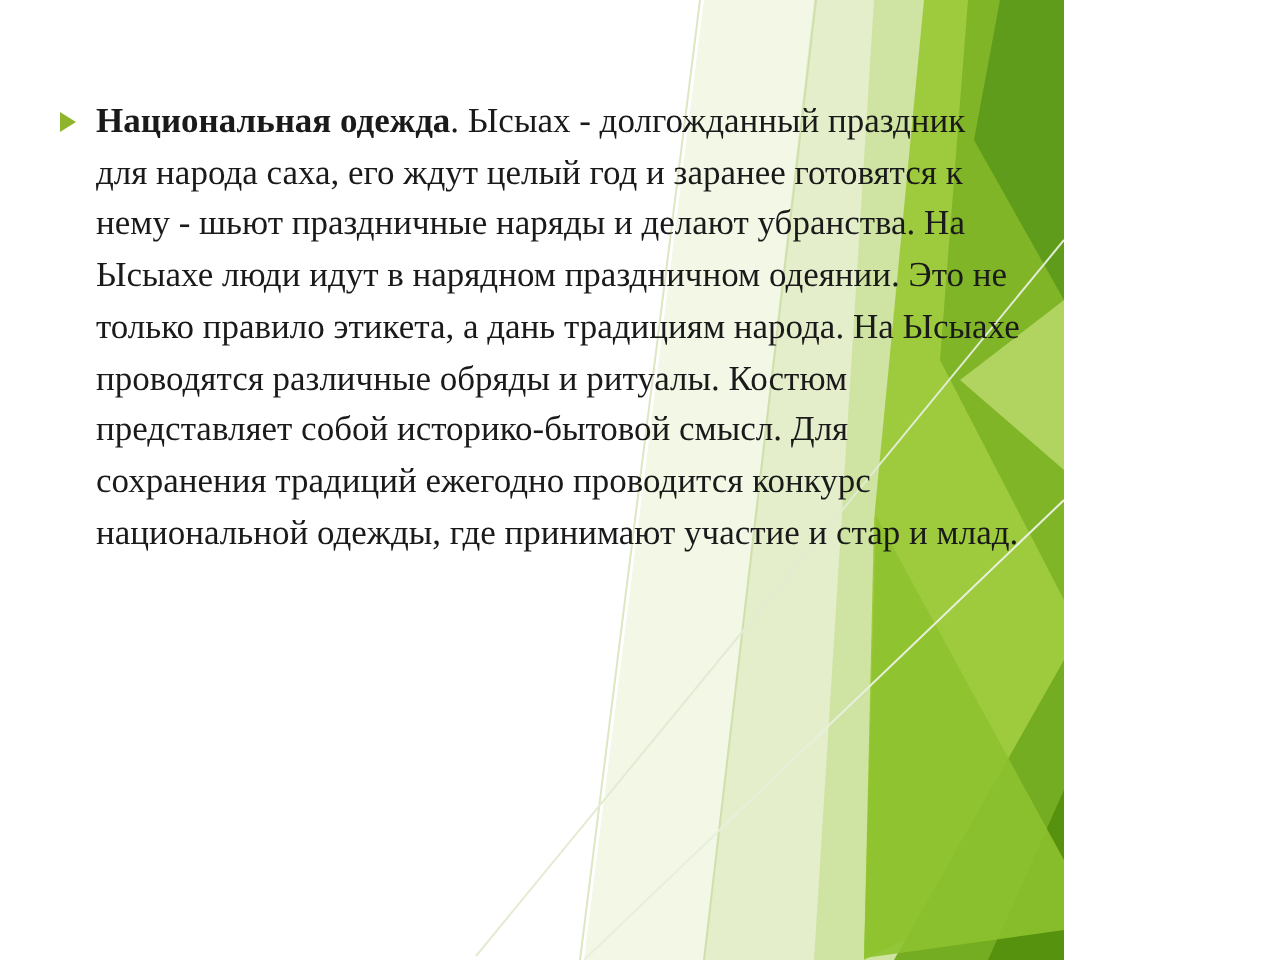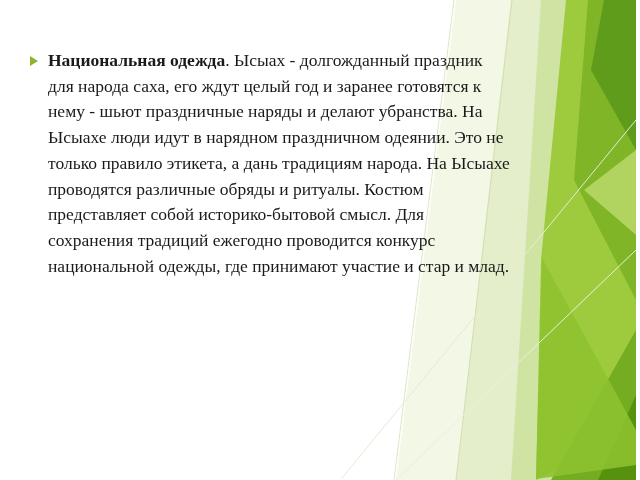--- a/index.html
+++ b/index.html
@@ -8,21 +8,21 @@
   }
   body {
     width: 640px;
     height: 480px;
     overflow: hidden;
     font-family: "Liberation Serif", serif;
     background: #ffffff;
   }
   .slide {
     position: relative;
-    width: 636px;
+    width: 532px;
     height: 480px;
     background: #ffffff;
     overflow: hidden;
   }
 
   
   .deco {
     position: absolute;
     top: 0;
     right: 0;

